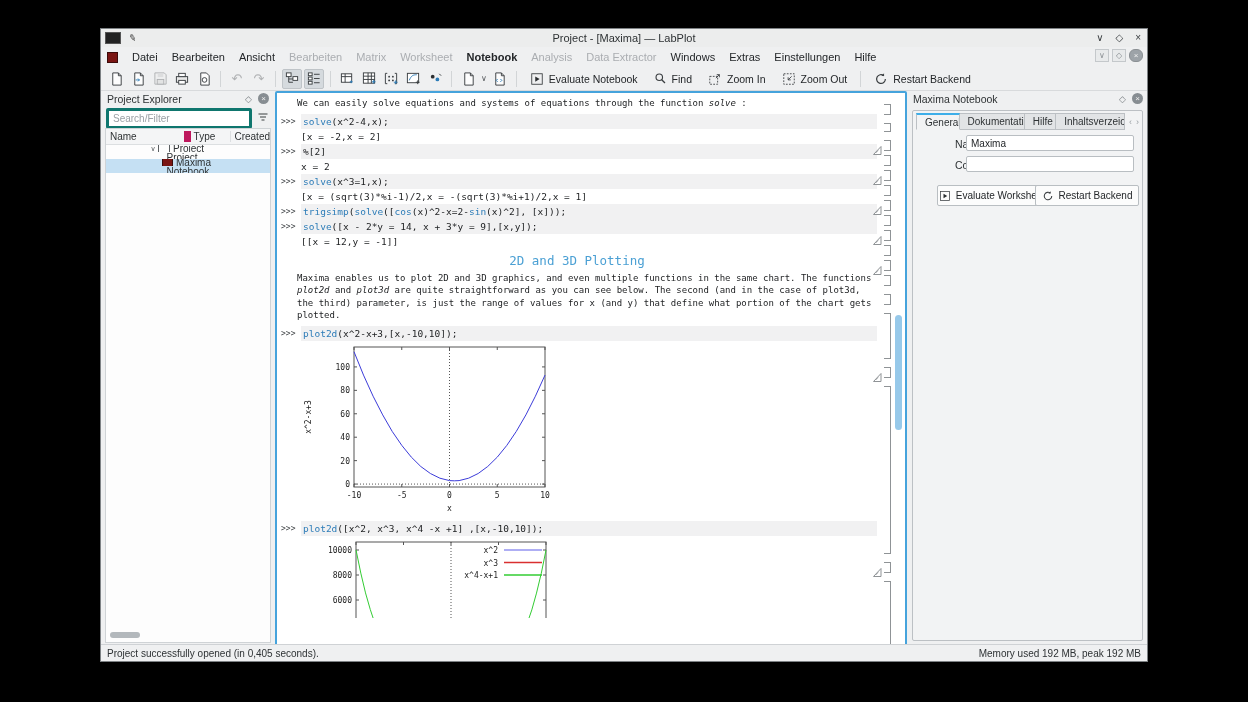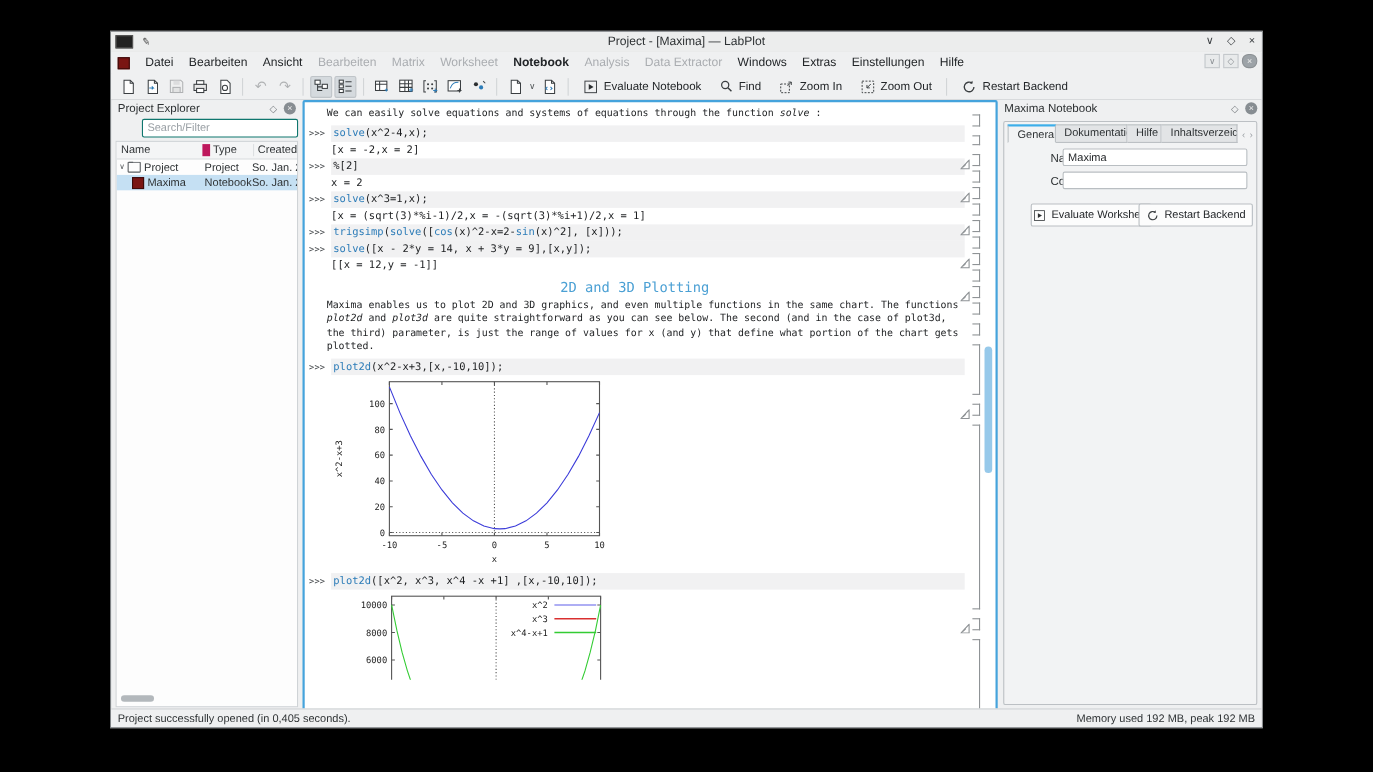--- a/index.html
+++ b/index.html
@@ -48,32 +48,32 @@
   .dock{position:absolute;top:0;height:554px;background:#eff0f1;}
   .dock-header{height:15px;display:flex;align-items:center;font-size:10.5px;color:#2e3234;padding:0 4px;}
   .dock-header .spacer{flex:1;}
   .dock-header .dh-icon{font-size:9px;color:#7d8286;margin-left:6px;}
   .dock-header .dh-close{width:11px;height:11px;border-radius:6px;background:#878d92;color:#f0f0f0;
        font-size:8px;line-height:11px;text-align:center;margin-left:6px;}
 
   
   .dock-left{left:2px;width:170px;}
   .search-row{position:absolute;left:3px;top:17px;width:164px;height:17px;display:flex;gap:3px;}
-  .search-input{flex:1;height:15px;border:1px solid #0f766e;border-radius:2px;background:#fff;
-      font-size:10px;padding:0 4px;color:#333;font-family:"Liberation Sans",sans-serif;margin-left:23px;}
+  .search-input{flex:1;height:15px;border:3px solid #0f766e;border-radius:2px;background:#fff;
+      font-size:10px;padding:0 4px;color:#333;font-family:"Liberation Sans",sans-serif;}
   .search-input::placeholder{color:#9aa0a5;}
   .filter-btn{width:16px;height:17px;display:flex;align-items:center;justify-content:center;}
   .tree{position:absolute;left:2px;top:37px;width:166px;height:515px;background:#fdfdfd;
         border:1px solid #cfd3d6;box-sizing:border-box;overflow:hidden;}
   .tree-head{display:flex;height:15px;border-bottom:1px solid #dcdfe1;background:#f4f5f6;
       font-size:10px;color:#2e3234;align-items:center;}
   .tree-head .c1{width:80px;padding-left:4px;border-right:7px solid #be185d;}
   .tree-head .c2{width:40px;padding-left:3px;border-right:1px solid #dcdfe1;}
   .tree-head .c3{flex:1;padding-left:3px;}
-  .tree-row{display:flex;height:14px;font-size:10px;color:#2e3234;align-items:center;}
+  .tree-row{display:flex;height:14px;font-size:10px;color:#2e3234;align-items:center;flex-direction:column;}
   .tree-row.selected{background:#c5e0f3;}
   .tree-row .c1{width:80px;display:flex;align-items:center;overflow:hidden;white-space:nowrap;}
   .tree-row .c2{width:43px;overflow:hidden;white-space:nowrap;}
   .tree-row .c3{flex:1;overflow:hidden;white-space:nowrap;}
   .expander{font-size:7px;color:#55595c;width:10px;text-align:center;}
   .folder-ico{width:10px;height:8px;border:1px solid #5a5e61;border-radius:1px;margin-right:3px;position:relative;}
   .folder-ico:before{content:"";position:absolute;left:0;top:-2px;width:4px;height:2px;background:#5a5e61;}
   .nb-ico{width:9px;height:9px;background:#7a1513;border:1px solid #3c0b0a;margin:0 3px 0 14px;}
   .hscroll{position:absolute;left:4px;bottom:4px;width:30px;height:6px;border-radius:3px;background:#b3b8bc;}
 

